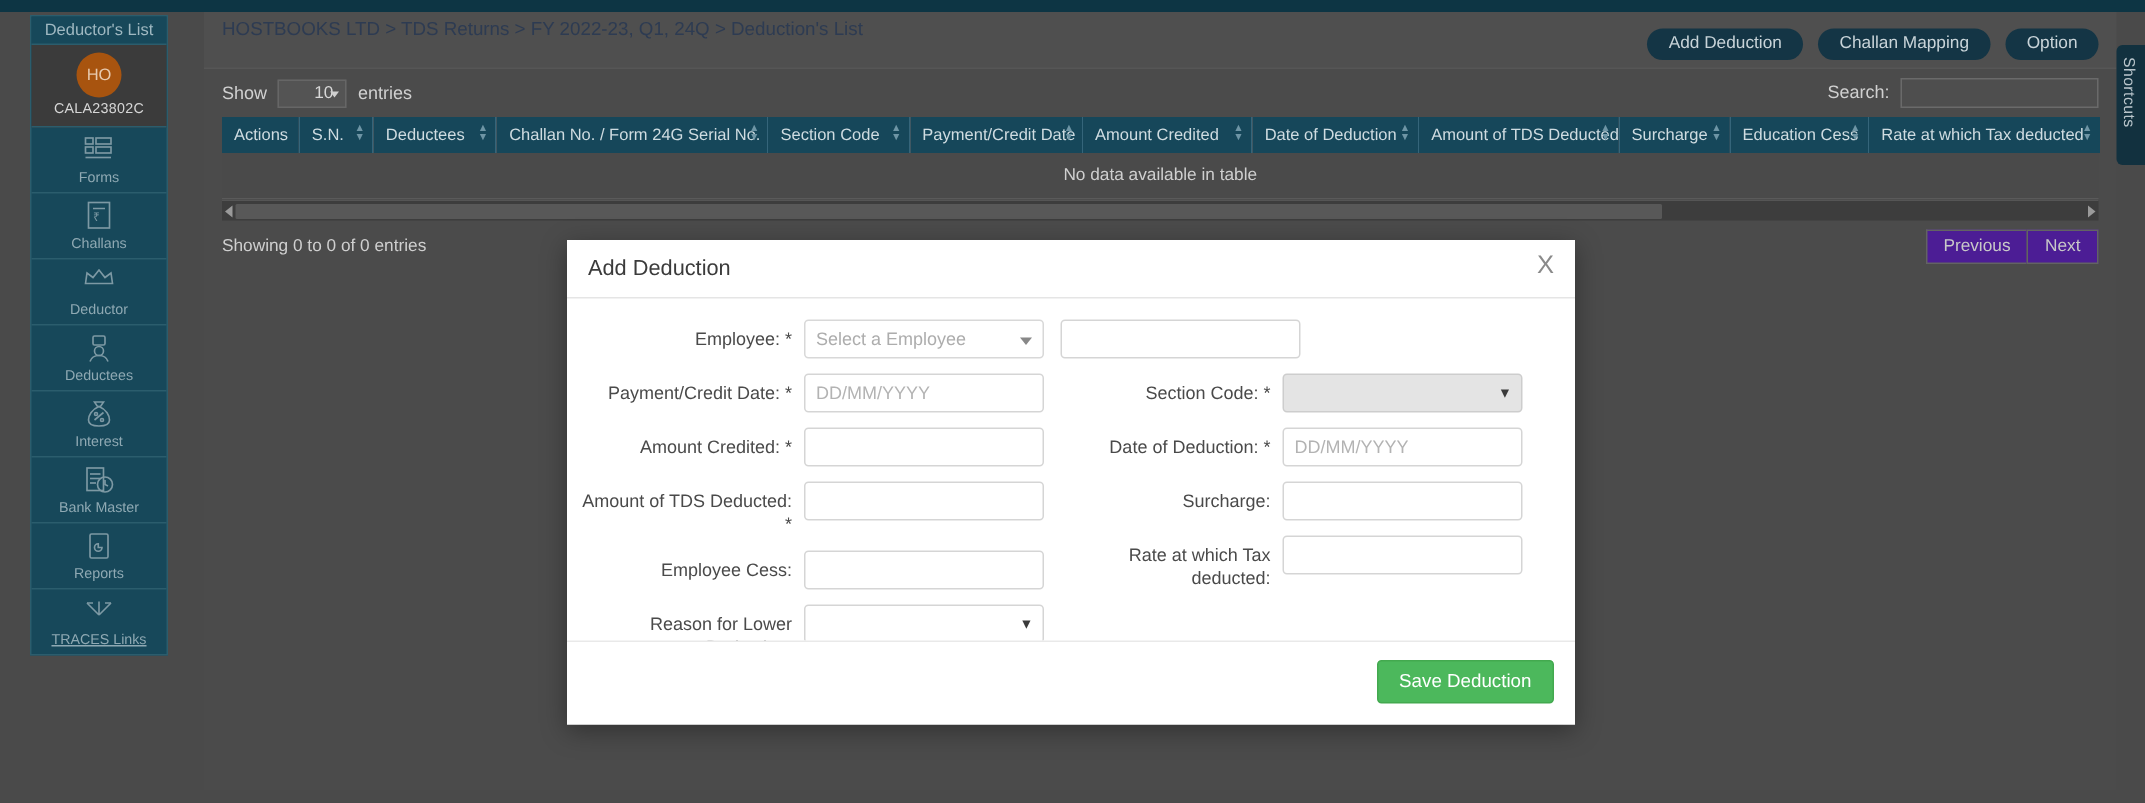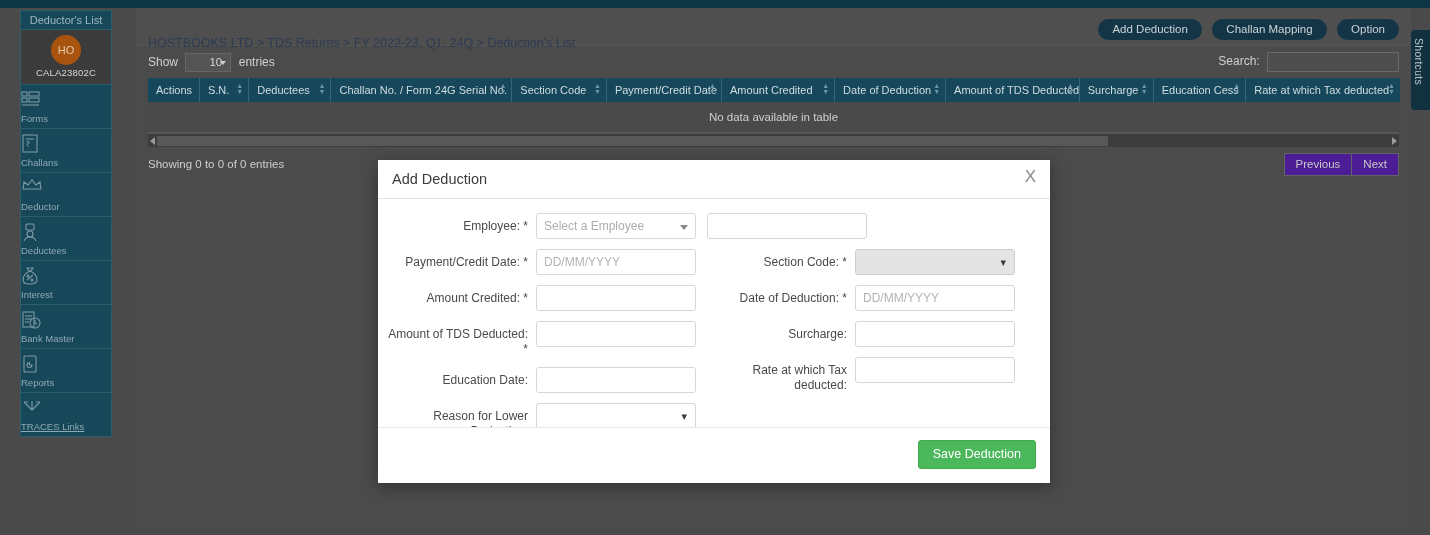--- a/index.html
+++ b/index.html
@@ -55,21 +55,21 @@
     font-size: 11px;
     line-height: 30px;
     text-align: center;
   }
   .account-code {
     color: #d6d6d6; font-size: 9.5px; letter-spacing: .2px;
   }
   .side-item {
     border-bottom: 1px solid #2b5d6d;
     padding: 5px 0 4px;
-    text-align: left;
+    text-align: center;
     color: #8fa9b3;
     font-size: 9.5px;
   }
   .side-item:last-child { border-bottom: none; text-decoration: underline; }
   .side-item .ico {
     display: block; height: 22px; margin-bottom: 1px;
     color: #7d99a4;
   }
   .side-item .ico svg { display: inline-block; vertical-align: middle; }
   .side-label { display: block; line-height: 11px; }
@@ -80,21 +80,21 @@
     width: 1275px; height: 519px;
     background: #4b4b4b;
     z-index: 1;
   }
   .breadcrumb-bar {
     height: 38px; position: relative;
     background: #4f4f4f;
     border-bottom: 1px solid #565656;
   }
   .breadcrumb {
-    position: absolute; left: 12px; top: 28px;
+    position: absolute; left: 12px; top: 4px;
     font-size: 12.5px; color: #2d3b52;
   }
   .hdr-buttons {
     position: absolute; right: 12px; top: 11px;
   }
   .pill-btn {
     display: inline-block;
     background: #143545;
     color: #c9d4d9;
     border: none; border-radius: 12px;
@@ -574,21 +574,21 @@
           </div>
           <div class="frow">
             <div class="flabel"><span>Amount Credited:</span> <span class="req">*</span></div>
             <div class="fctl"><input class="inp" type="text" placeholder="" style=""></div>
           </div>
           <div class="frow">
             <div class="flabel"><span>Amount of TDS Deducted:</span> <span class="req">*</span></div>
             <div class="fctl"><input class="inp" type="text" placeholder="" style=""></div>
           </div>
           <div class="frow">
-            <div class="flabel"><span>Education Date:</span></div>
+            <div class="flabel"><span>Employee Cess:</span></div>
             <div class="fctl"><input class="inp" type="text" placeholder="" style=""></div>
           </div>
           <div class="frow">
             <div class="flabel"><span>Reason for Lower Deduction:</span></div>
             <div class="fctl">
               <div class="nsel white">
                 <span class="chev">▾</span>
               </div>
             </div>
           </div>

